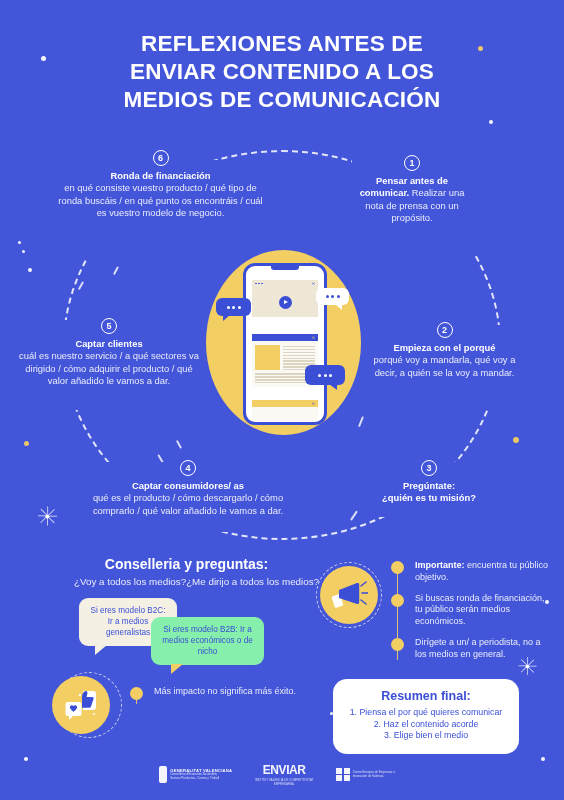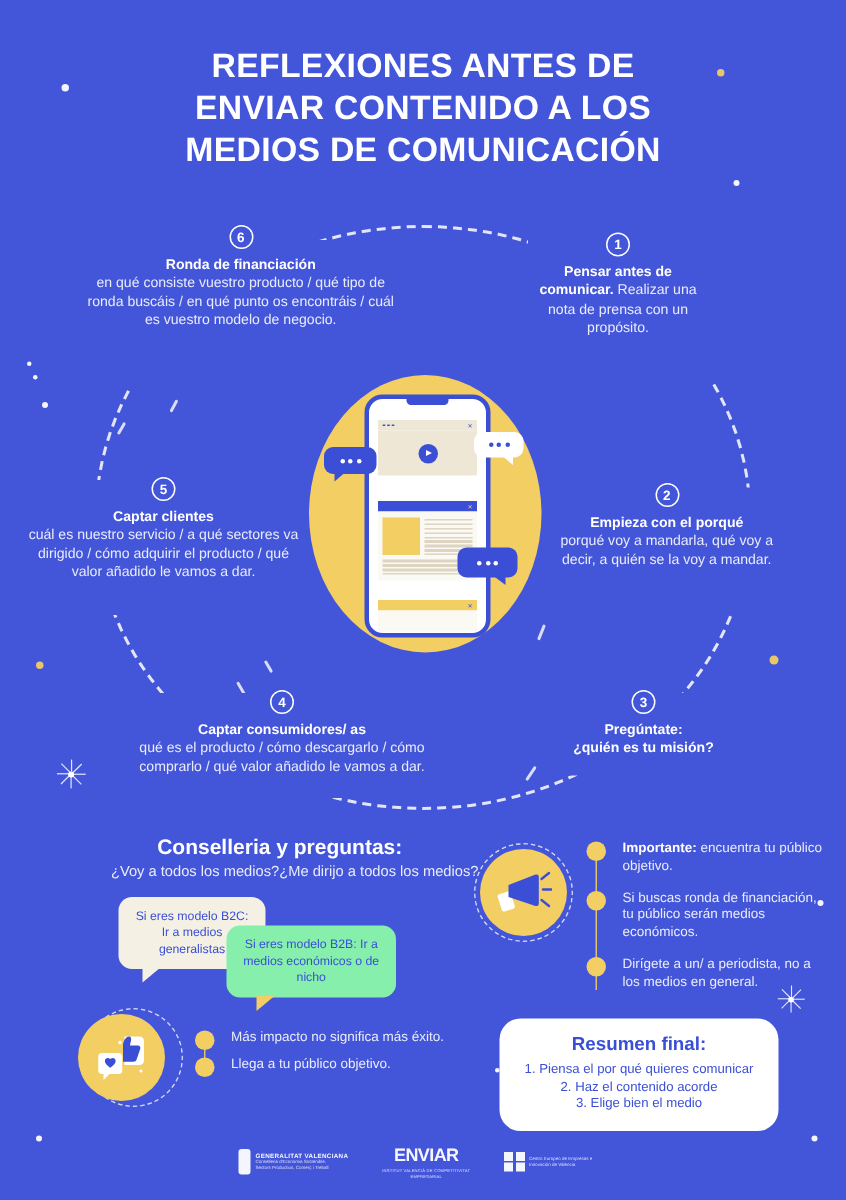--- a/index.html
+++ b/index.html
@@ -416,27 +416,23 @@
       <path d="M7 14 h11 a2.5 2.5 0 0 1 2.5 2.5 v9 a2.5 2.5 0 0 1 -2.5 2.5 H12 l-4 4 v-4 H7 a2.5 2.5 0 0 1 -2.5 -2.5 v-9 A2.5 2.5 0 0 1 7 14 z" fill="#ffffff"></path>
       <path d="M12.5 18 c-1.4-1.3-3.6-.6-3.6 1.3 0 1.9 2.4 3.5 3.6 4.5 1.2-1 3.6-2.6 3.6-4.5 0-1.9-2.2-2.6-3.6-1.3 z" fill="#3a4fd6"></path>
       <circle cx="19" cy="7" r="1.2" fill="#ffffff"></circle>
       <circle cx="17" cy="27" r="1" fill="#ffffff"></circle>
       <circle cx="33" cy="26" r="1" fill="#ffffff"></circle>
     </svg>
   </div>
 
   <div class="bullets" style="left:130px;top:686px;width:200px;">
     <div class="line" style="bottom:18px;"></div>
-    <div class="row" style="margin-bottom:4px;">
+    <div class="row" style="margin-bottom:22px;">
       <div class="pip"></div>
       <div class="txt">Más impacto no significa más éxito.</div>
-    </div>
-    <div class="row">
-      <div class="pip"></div>
-      <div class="txt">Llega a tu público objetivo.</div>
     </div>
   </div>
 
   <div class="resumen" style="left:333px;top:679px;width:186px;">
     <div class="rt">Resumen final:</div>
     <div class="rl">1. Piensa el por qué quieres comunicar</div>
     <div class="rl">2. Haz el contenido acorde</div>
     <div class="rl">3. Elige bien el medio</div>
   </div>
 

